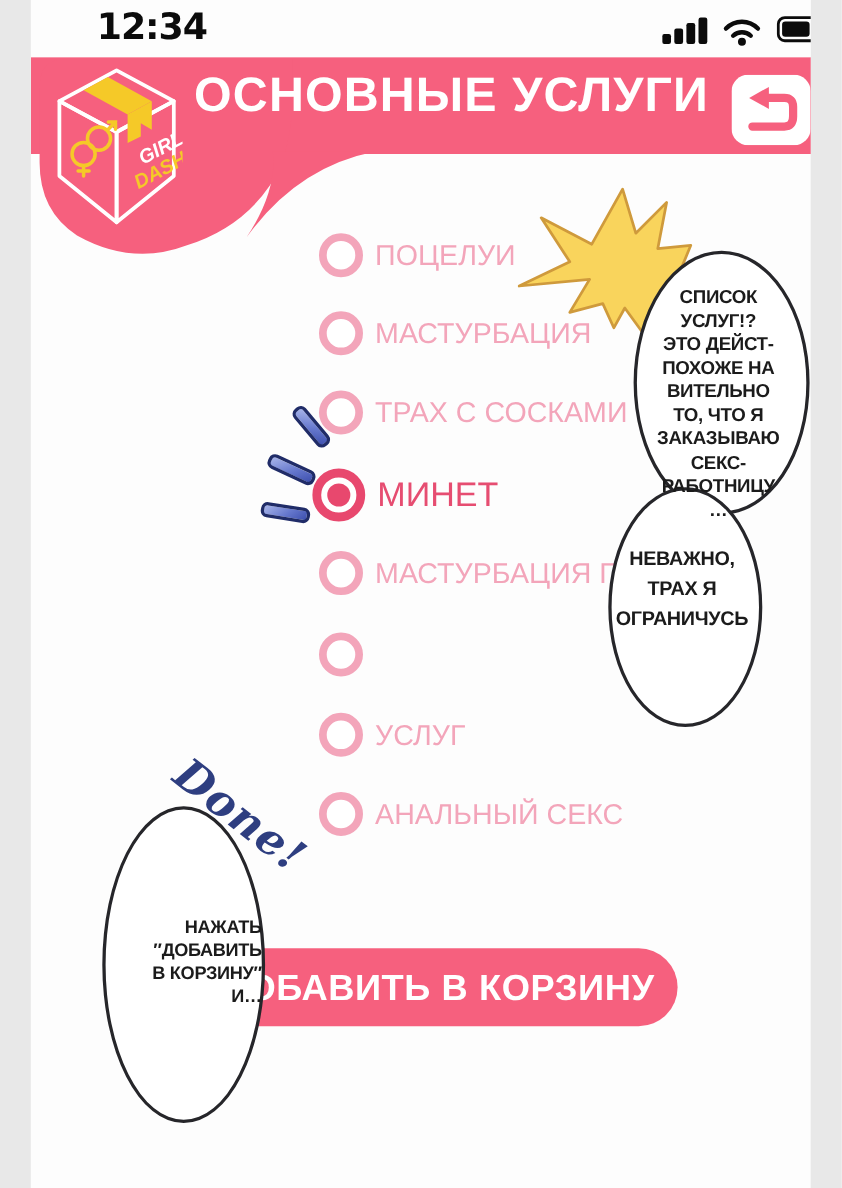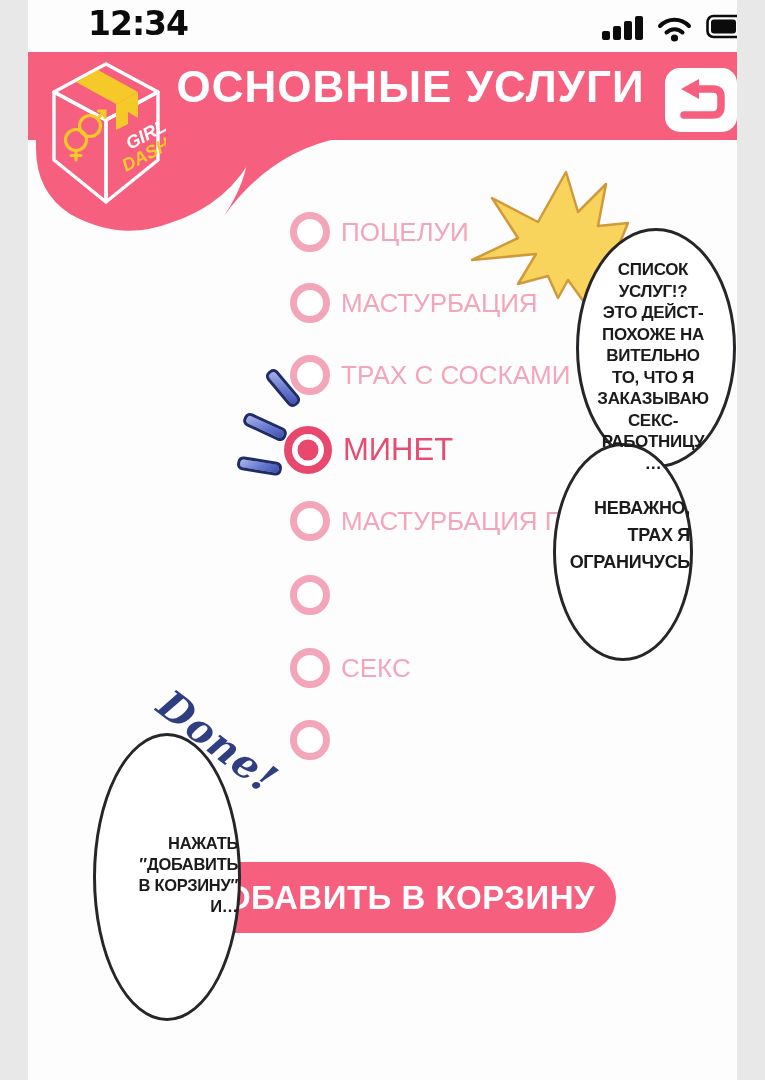--- a/index.html
+++ b/index.html
@@ -32,21 +32,21 @@
   
   .mark{position:absolute;box-sizing:border-box;border:3px solid #202c68;border-radius:6px;
         background:linear-gradient(135deg,#a9b6ea 0%,#6678cd 55%,#3d4fae 100%);z-index:15;}
   #burst{position:absolute;left:438px;top:168px;z-index:20;}
   
   .bubble{position:absolute;background:#fff;border:3px solid #26262a;border-radius:50%;z-index:30;}
   .btext{position:absolute;left:0;width:100%;text-align:center;color:#1b1b1b;
          font-weight:700;z-index:31;}
   .btext div{white-space:nowrap;}
   #b1text{font-size:17px;line-height:21.5px;letter-spacing:-0.3px;}
-  #b2text{font-size:18px;line-height:27px;letter-spacing:-0.3px;text-align:right;}
+  #b2text{font-size:18px;line-height:27px;letter-spacing:-0.3px;}
   #b3text{font-size:16.5px;line-height:21px;letter-spacing:-0.3px;text-align:right;}
   
   #done{position:absolute;left:150px;top:680px;z-index:40;color:#2e3e80;
         font-family:"DejaVu Serif",serif;font-style:italic;font-weight:700;font-size:40px;
         transform:rotate(38deg);transform-origin:left top;letter-spacing:1px;}
   #add-cart{position:absolute;left:152px;top:862px;width:436px;height:71px;border:none;
         border-radius:36px;background:#f6607e;color:#fff;font-family:"Liberation Sans",sans-serif;
         font-weight:700;font-size:33px;letter-spacing:0.5px;z-index:25;cursor:pointer;
         display:flex;align-items:center;justify-content:center;}
 </style>
@@ -129,24 +129,25 @@
   </div>
   <div class="row" style="top:496px">
     <span class="radio"></span>
     <span class="lbl">МАСТУРБАЦИЯ ГРУ</span>
   </div>
   <div class="row" style="top:570px">
     <span class="radio"></span>
   </div>
   <div class="row" style="top:643px">
     <span class="radio"></span>
-    <span class="lbl">СЕКС</span>
+    <span class="lbl">УСЛУГ</span>
   </div>
   <div class="row" style="top:715px">
     <span class="radio"></span>
+    <span class="lbl">АНАЛЬНЫЙ СЕКС</span>
   </div>
 
   <div class="mark" style="left:233px;top:381px;width:44px;height:14px;transform:rotate(50deg);"></div>
   <div class="mark" style="left:214px;top:420px;width:46px;height:14px;transform:rotate(25deg);"></div>
   <div class="mark" style="left:209px;top:459px;width:45px;height:14px;transform:rotate(9deg);"></div>
 
   <svg id="burst" width="165" height="138">
     <polygon points="100,4 112,44 140,16 132,58 162,55 150,84 158,110 128,118 118,134 102,112 92,130 82,108 52,116 70,86 6,92 52,70 26,30 72,54" fill="#f9d45c" stroke="#cf9a3c" stroke-width="2.5" stroke-linejoin="round"></polygon>
   </svg>
 

